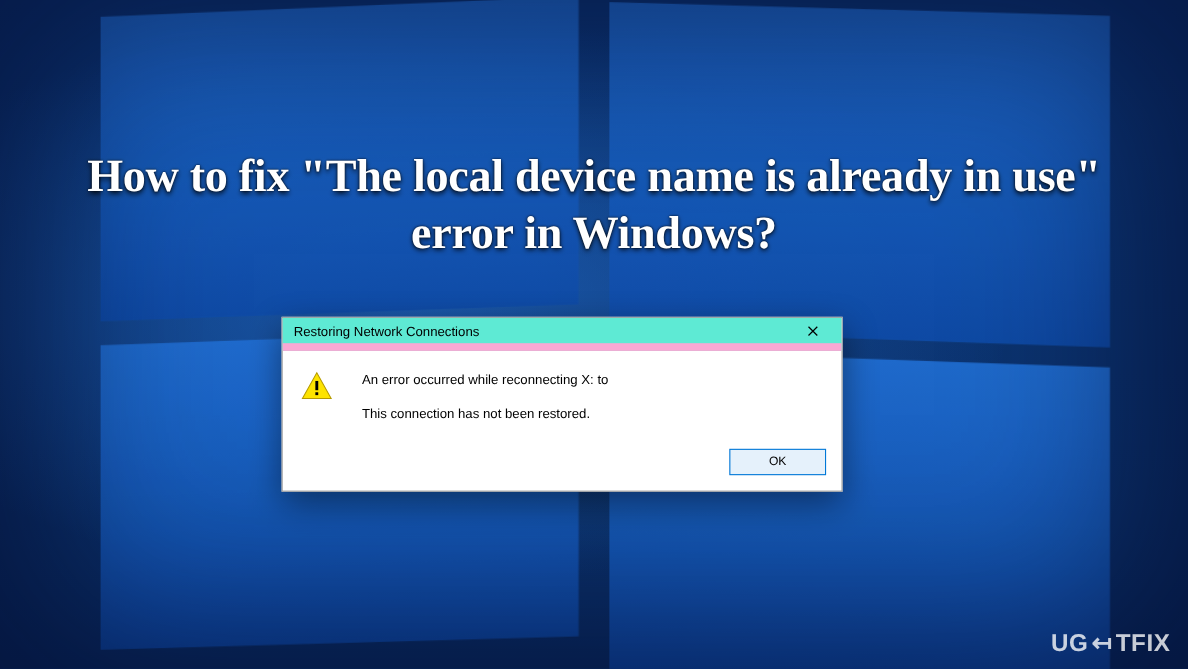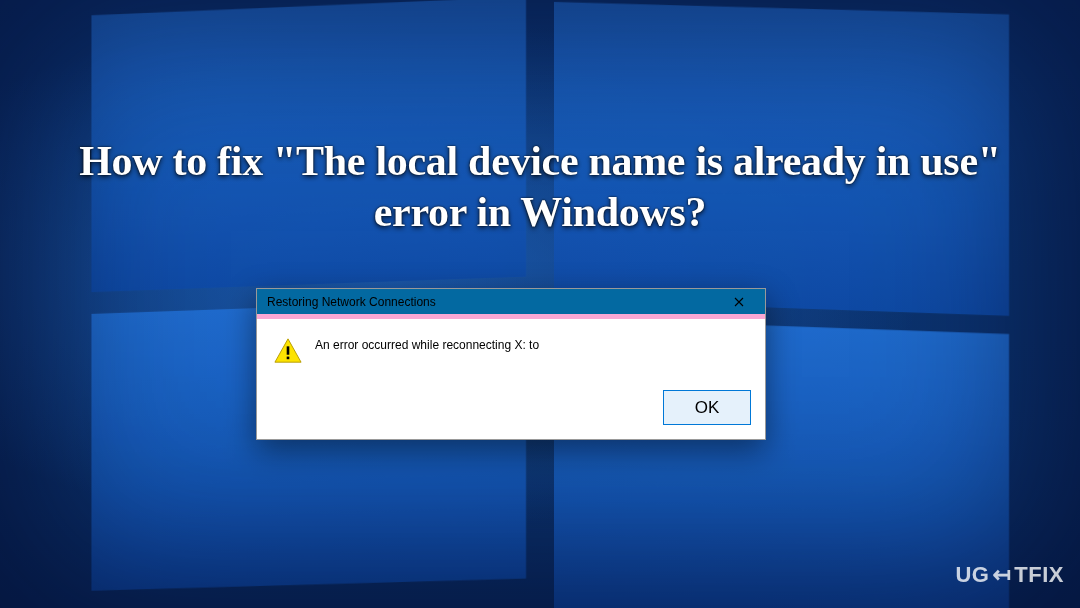--- a/index.html
+++ b/index.html
@@ -46,46 +46,46 @@
 
     
     .dialog {
       position:absolute; left:256px; top:288px; width:510px;
       background:#fff; border:1px solid #999;
       box-shadow: 0 10px 30px rgba(0,0,0,0.45);
       font-size:12px; color:#000;
     }
     .titlebar{
       display:flex; justify-content:space-between; align-items:center;
-      height:30px; padding:0 4px 0 10px; background:#0369a1;
-      border-bottom:5px solid #f9a8d4;
+      height:30px; padding:0 4px 0 10px; background:#5eead4;
+      border-bottom:7px solid #f9a8d4;
     }
     .titlebar .title{font-size:12px; color:#000;}
     .close{
       width:44px;height:28px;display:flex;align-items:center;justify-content:center;
       color:#000;background:transparent;border:none;
     }
     .close svg{width:10px;height:10px}
-    .body{display:flex;padding:18px 20px 12px 16px;gap:12px;align-items:flex-start}
+    .body{display:flex;padding:18px 20px 12px 16px;gap:26px;align-items:flex-start}
     .ico{flex:0 0 30px;}
     .ico svg{width:30px;height:28px}
     .msg{flex:1;white-space:normal;line-height:1.45}
     .msg .l1{display:block}
     .msg .l2{display:block;margin-top:1px}
     .msg .l3{display:block;margin-top:1px}
     .msg .l4{display:block;margin-top:14px}
 
     .btnbar{display:flex;justify-content:flex-end;padding:10px 14px 14px;border-top:0}
     .okbtn{
-      min-width:88px;height:35px;border:1px solid #0078d7;background:#e5f1fb;
-      font-family:inherit;font-size:17px;color:#000;outline:none;
+      min-width:88px;height:24px;border:1px solid #0078d7;background:#e5f1fb;
+      font-family:inherit;font-size:11px;color:#000;outline:none;
     }
 
     .watermark{
-      position:absolute;right:16px;bottom:20px;color:rgba(255,255,255,0.78);
+      position:absolute;right:16px;bottom:10px;color:rgba(255,255,255,0.78);
       font-size:22px;letter-spacing:0.5px;display:flex;align-items:flex-end;gap:3px;
       font-family:Arial,sans-serif;font-weight:600;
     }
     .watermark .arrow{display:inline-block;transform:scaleX(-1)}
   </style>
 </head>
 <body>
 
 <div class="bg"></div>
 <div class="win-logo">
@@ -110,20 +110,21 @@
   <div class="body">
     <div class="ico">
       <svg viewBox="0 0 32 30">
         <path d="M16 2 L30 27 L2 27 Z" fill="#fde300" stroke="#b59a00" stroke-width="1"></path>
         <rect x="14.6" y="10" width="2.8" height="9" fill="#000"></rect>
         <rect x="14.6" y="21" width="2.8" height="2.8" fill="#000"></rect>
       </svg>
     </div>
     <div class="msg">
       <span class="l1">An error occurred while reconnecting X: to</span>
+      <span class="l4">This connection has not been restored.</span>
     </div>
   </div>
   <div class="btnbar">
     <button class="okbtn">OK</button>
   </div>
 </div>
 
 <div class="watermark">
   <span>UG</span>
     <span class="arrow">↦</span>

